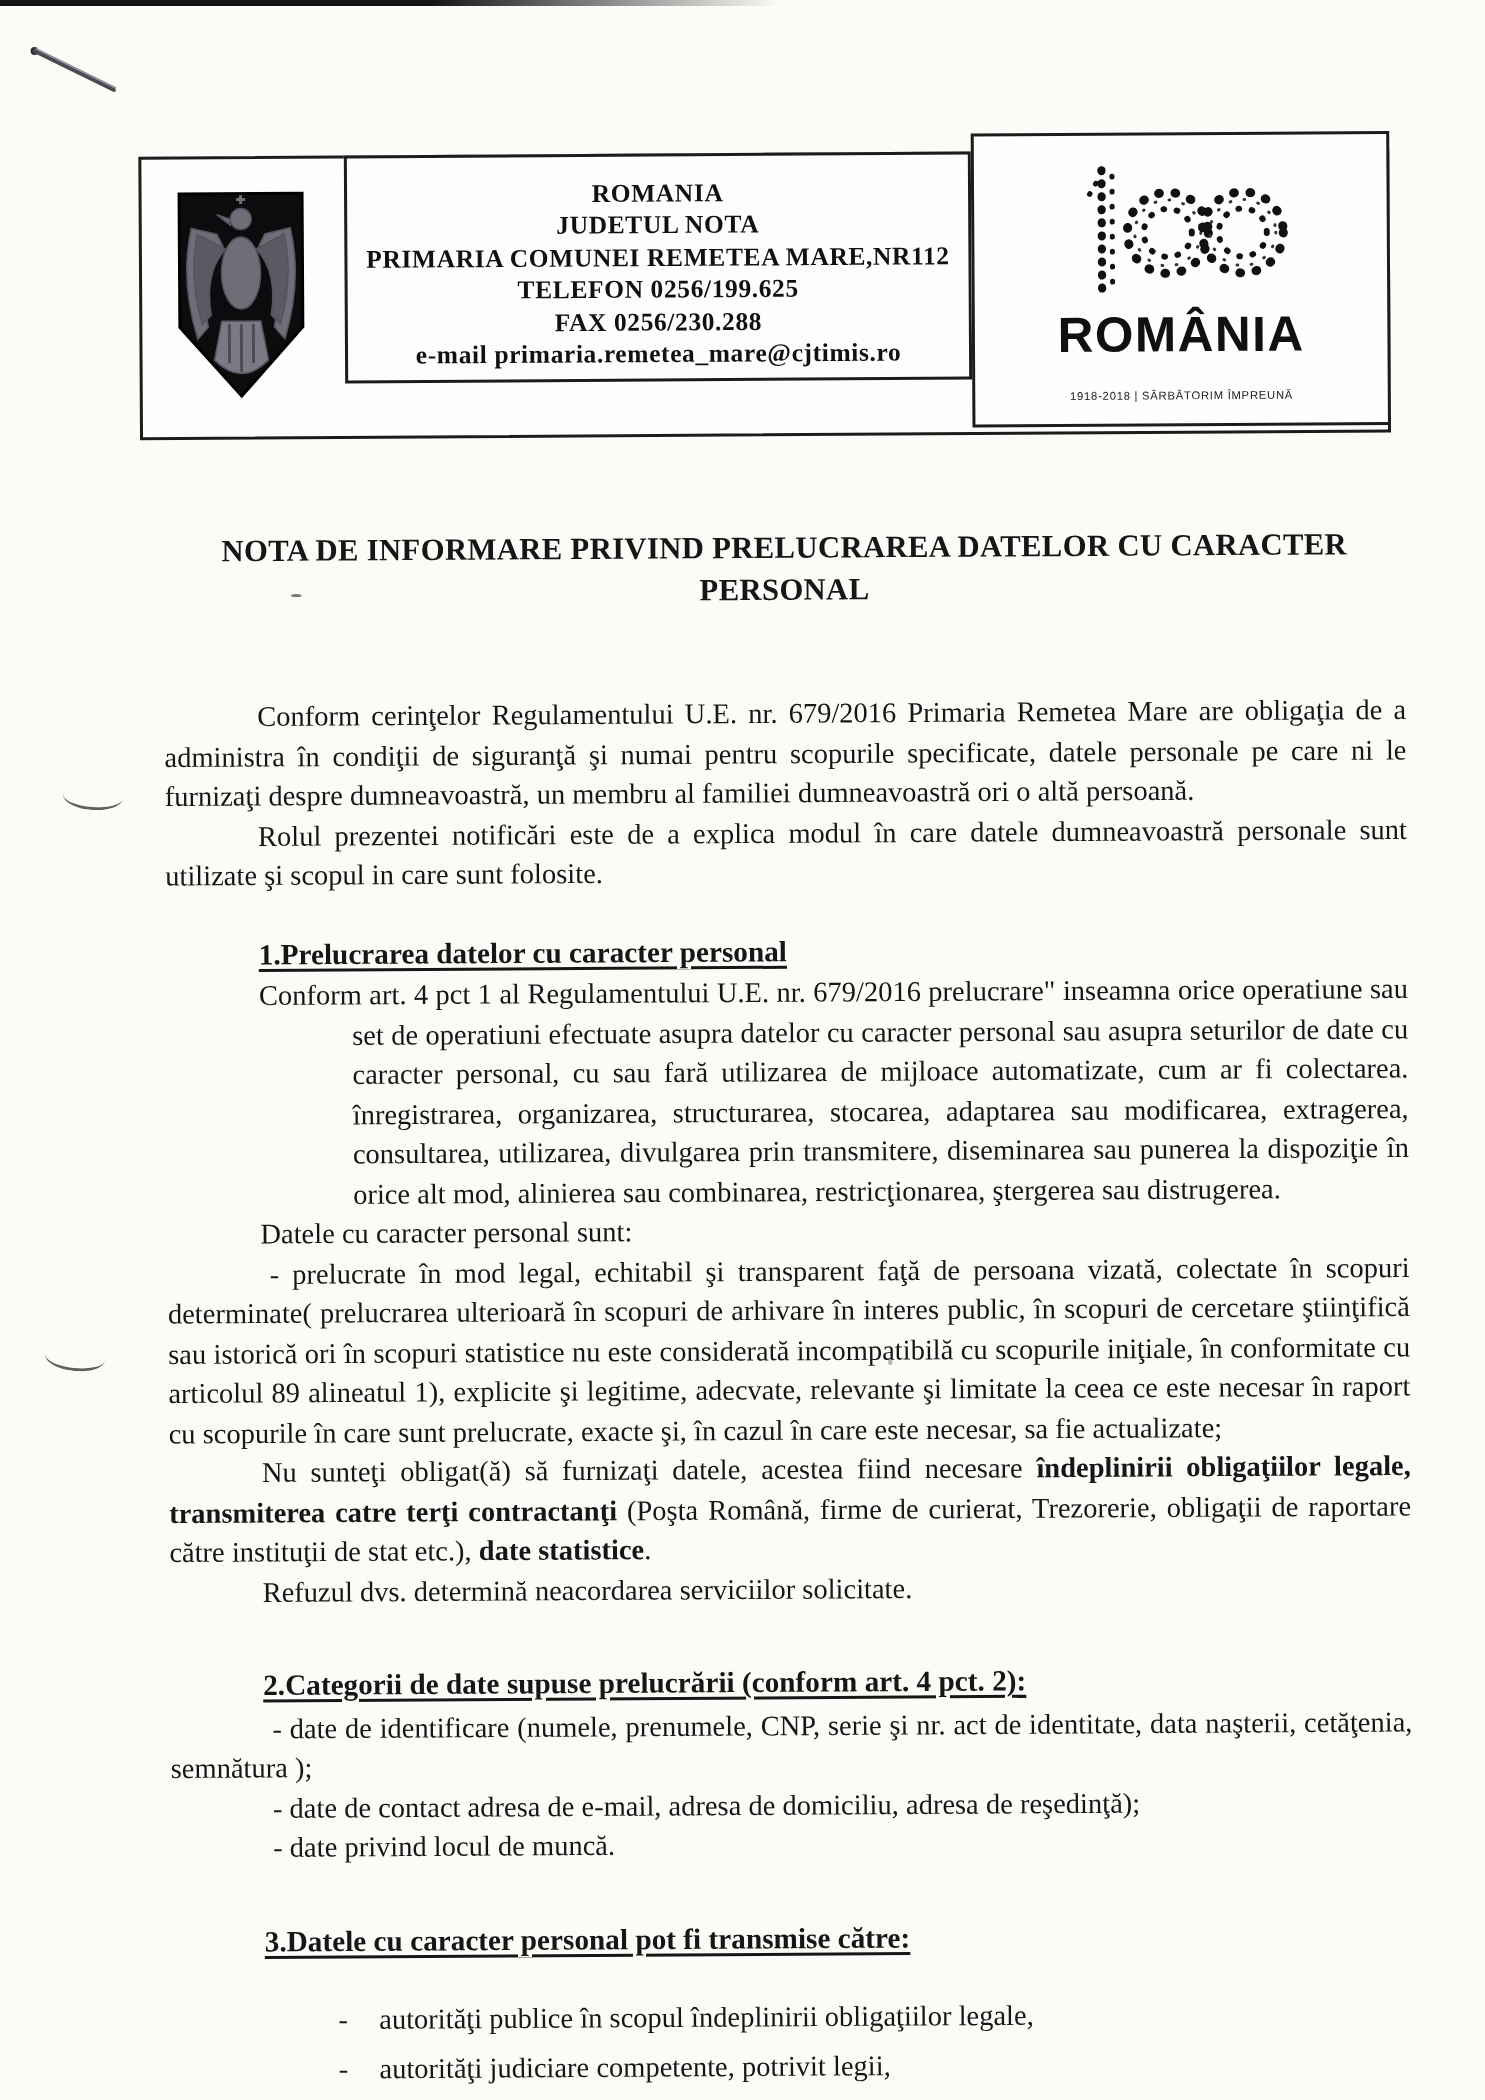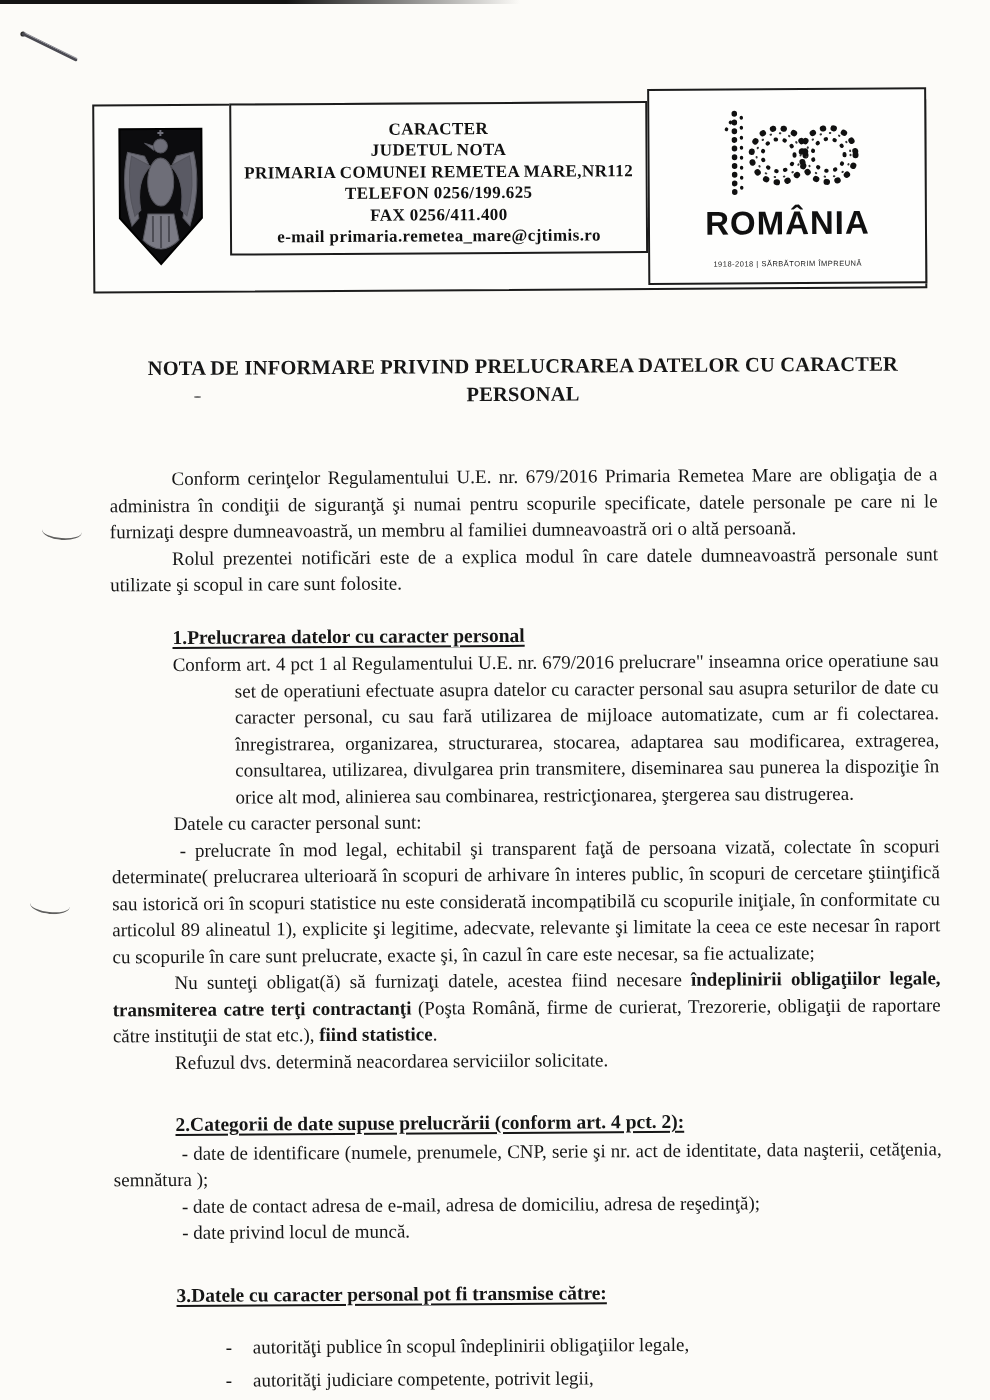--- a/index.html
+++ b/index.html
@@ -91,25 +91,25 @@
 
           <ellipse cx="46" cy="56" rx="13" ry="24"></ellipse>
 
           <path d="M33 88 L59 88 L64 114 C52 126 40 126 28 114 Z" fill="#7a7a84"></path>
           <path d="M38 90 L38 116 M46 90 L46 122 M54 90 L54 116" fill="none" stroke="#4c4c54" stroke-width="2"></path>
         </g>
       </svg>
     </div>
 
     <div class="org-cell">
-      <div class="org-line">CARACTER</div>
+      <div class="org-line">ROMANIA</div>
       <div class="org-line">JUDETUL NOTA</div>
       <div class="org-line">PRIMARIA COMUNEI REMETEA MARE,NR112</div>
       <div class="org-line">TELEFON 0256/199.625</div>
-      <div class="org-line">FAX  0256/411.400</div>
+      <div class="org-line">FAX  0256/230.288</div>
       <div class="org-line">e-mail primaria.remetea_mare@cjtimis.ro</div>
     </div>
 
     <div class="centenary-cell">
       <svg width="150" height="100" viewBox="0 0 150 100" aria-label="100">
 
         <line x1="22" y1="8" x2="22" y2="92" stroke="#111" stroke-width="5.5" stroke-linecap="round" stroke-dasharray="0.5 8.2"></line>
         <line x1="29" y1="12" x2="29" y2="88" stroke="#111" stroke-width="3.4" stroke-linecap="round" stroke-dasharray="0.5 9.5"></line>
         <line x1="14" y1="24" x2="21" y2="12" stroke="#111" stroke-width="3.4" stroke-linecap="round" stroke-dasharray="0.5 7.5"></line>
 
@@ -137,21 +137,21 @@
       <p class="para">Conform cerinţelor Regulamentului U.E. nr. 679/2016  Primaria Remetea Mare are obligaţia de a administra în condiţii de siguranţă şi numai pentru scopurile specificate, datele personale pe care ni le furnizaţi despre dumneavoastră, un membru al familiei dumneavoastră ori o altă persoană.</p>
       <p class="para">Rolul prezentei notificări este de a explica modul în care datele dumneavoastră personale  sunt utilizate şi  scopul in care sunt folosite.</p>
     </div>
 
     <div class="gap-m"></div>
 
     <div class="sec-heading">1.Prelucrarea datelor cu caracter personal</div>
     <p class="para" style="text-indent:0;margin-left:62px;margin-top:1px;display:block;text-indent:-62px;padding-left:62px;"><span>Conform art. 4 pct 1 al  Regulamentului U.E. nr. 679/2016 prelucrare" inseamna orice operatiune sau set de operatiuni efectuate asupra datelor cu caracter personal sau asupra seturilor de date cu caracter personal, cu sau fară utilizarea de mijloace automatizate, cum ar fi colectarea. înregistrarea, organizarea, structurarea, stocarea, adaptarea sau modificarea, extragerea, consultarea, utilizarea, divulgarea prin transmitere, diseminarea sau punerea la dispoziţie în orice alt mod, alinierea sau combinarea, restricţionarea, ştergerea sau distrugerea.</span></p>
     <p class="para">Datele cu caracter personal sunt:</p>
     <p class="para" style="text-indent:68px;">- prelucrate în mod legal, echitabil şi transparent faţă de persoana vizată, colectate în scopuri determinate( prelucrarea ulterioară în scopuri de arhivare în interes public, în scopuri de cercetare ştiinţifică sau istorică ori în scopuri statistice nu este considerată incompatibilă cu scopurile iniţiale, în conformitate cu articolul 89 alineatul 1), explicite şi legitime, adecvate, relevante şi limitate la ceea ce este necesar în raport cu scopurile în care sunt prelucrate, exacte şi, în cazul în care este necesar, sa fie actualizate;</p>
-    <p class="para"><span>Nu sunteţi obligat(ă) să furnizaţi datele, acestea fiind necesare  </span><span class="b">îndeplinirii obligaţiilor legale, transmiterea catre terţi contractanţi </span><span>(Poşta Română, firme de curierat, Trezorerie, obligaţii de raportare către instituţii de stat etc.), </span><span class="b">fiind statistice</span><span>.</span></p>
+    <p class="para"><span>Nu sunteţi obligat(ă) să furnizaţi datele, acestea fiind necesare  </span><span class="b">îndeplinirii obligaţiilor legale, transmiterea catre terţi contractanţi </span><span>(Poşta Română, firme de curierat, Trezorerie, obligaţii de raportare către instituţii de stat etc.), </span><span class="b">date statistice</span><span>.</span></p>
     <p class="para">Refuzul dvs. determină neacordarea serviciilor solicitate.</p>
 
     <div class="gap-l"></div>
 
     <div class="sec-heading">2.Categorii de date supuse prelucrării (conform art. 4 pct. 2):</div>
     <p class="para" style="text-indent:68px;margin-top:2px;">- date de identificare (numele, prenumele, CNP, serie şi nr. act de identitate, data naşterii, cetăţenia, semnătura );</p>
     <p class="para" style="text-indent:68px;">- date de contact adresa de e-mail, adresa de domiciliu, adresa de reşedinţă);</p>
     <p class="para" style="text-indent:68px;">- date privind locul de muncă.</p>
 
     <div class="gap-l"></div>

